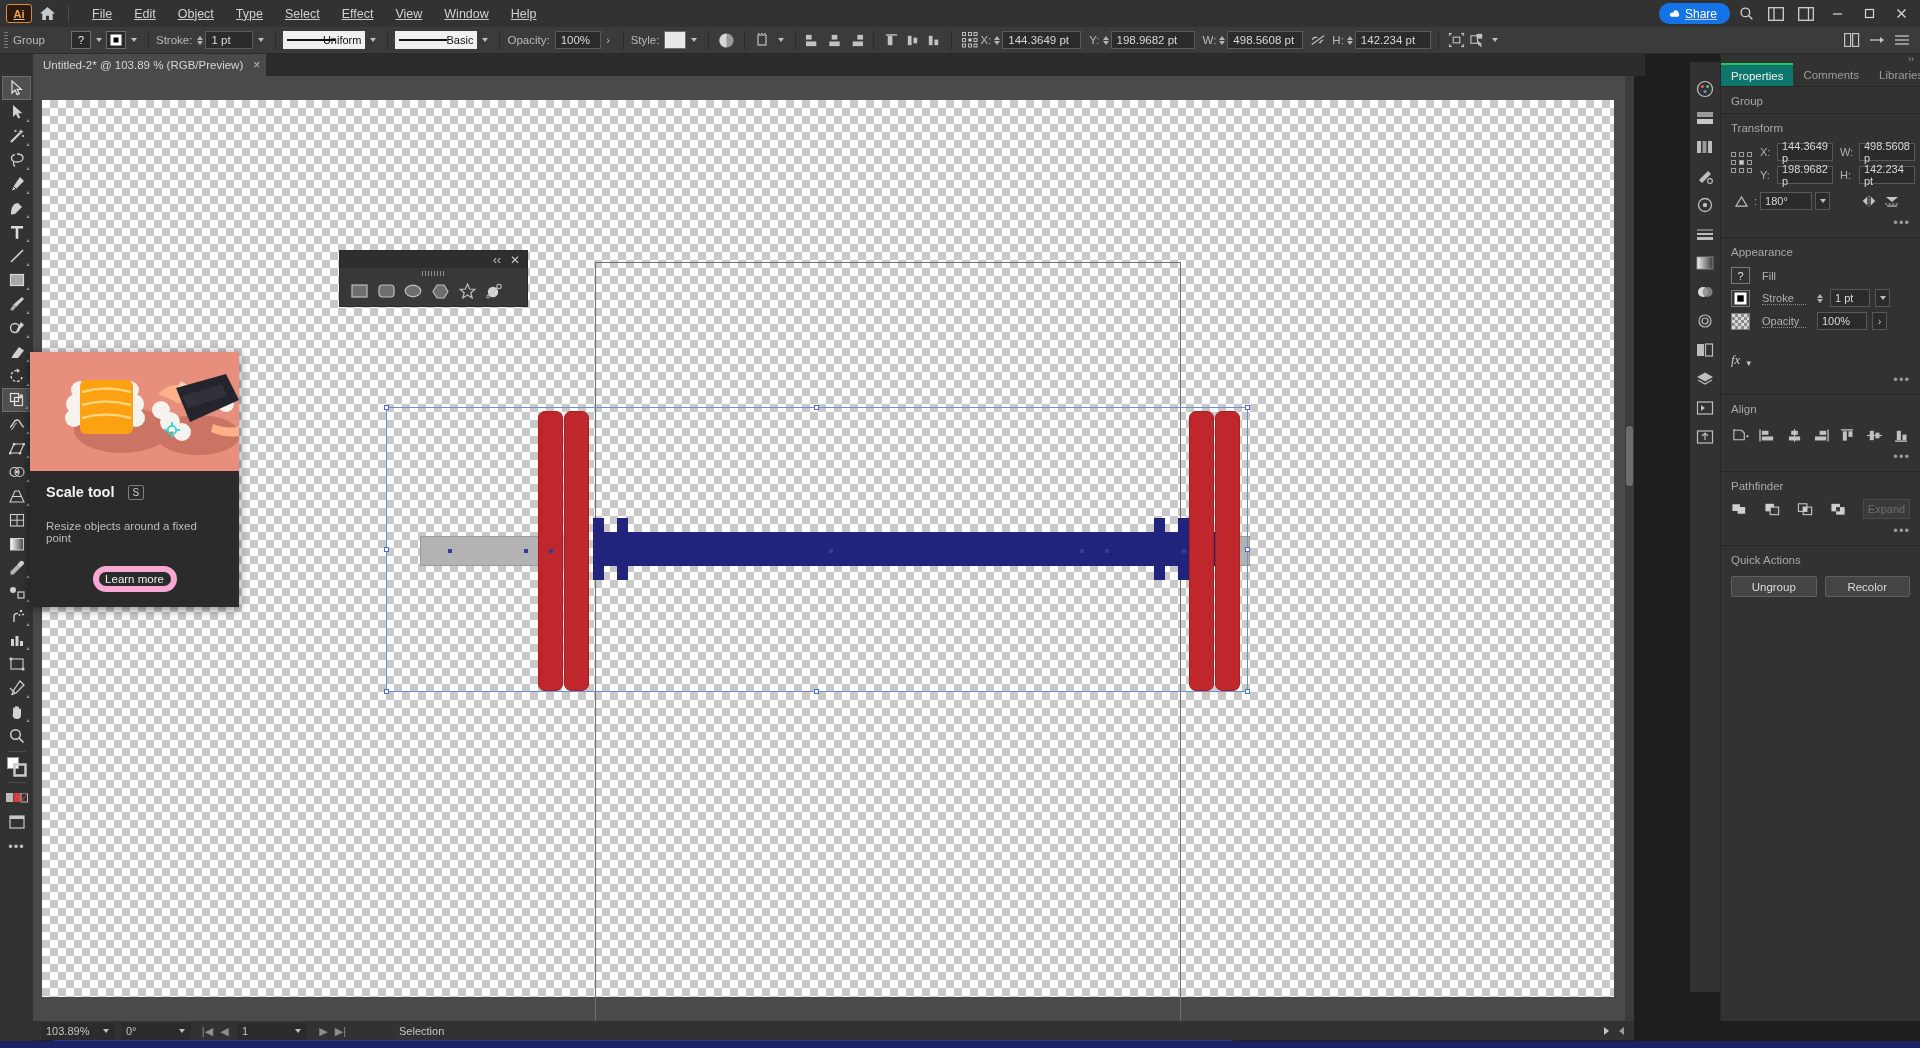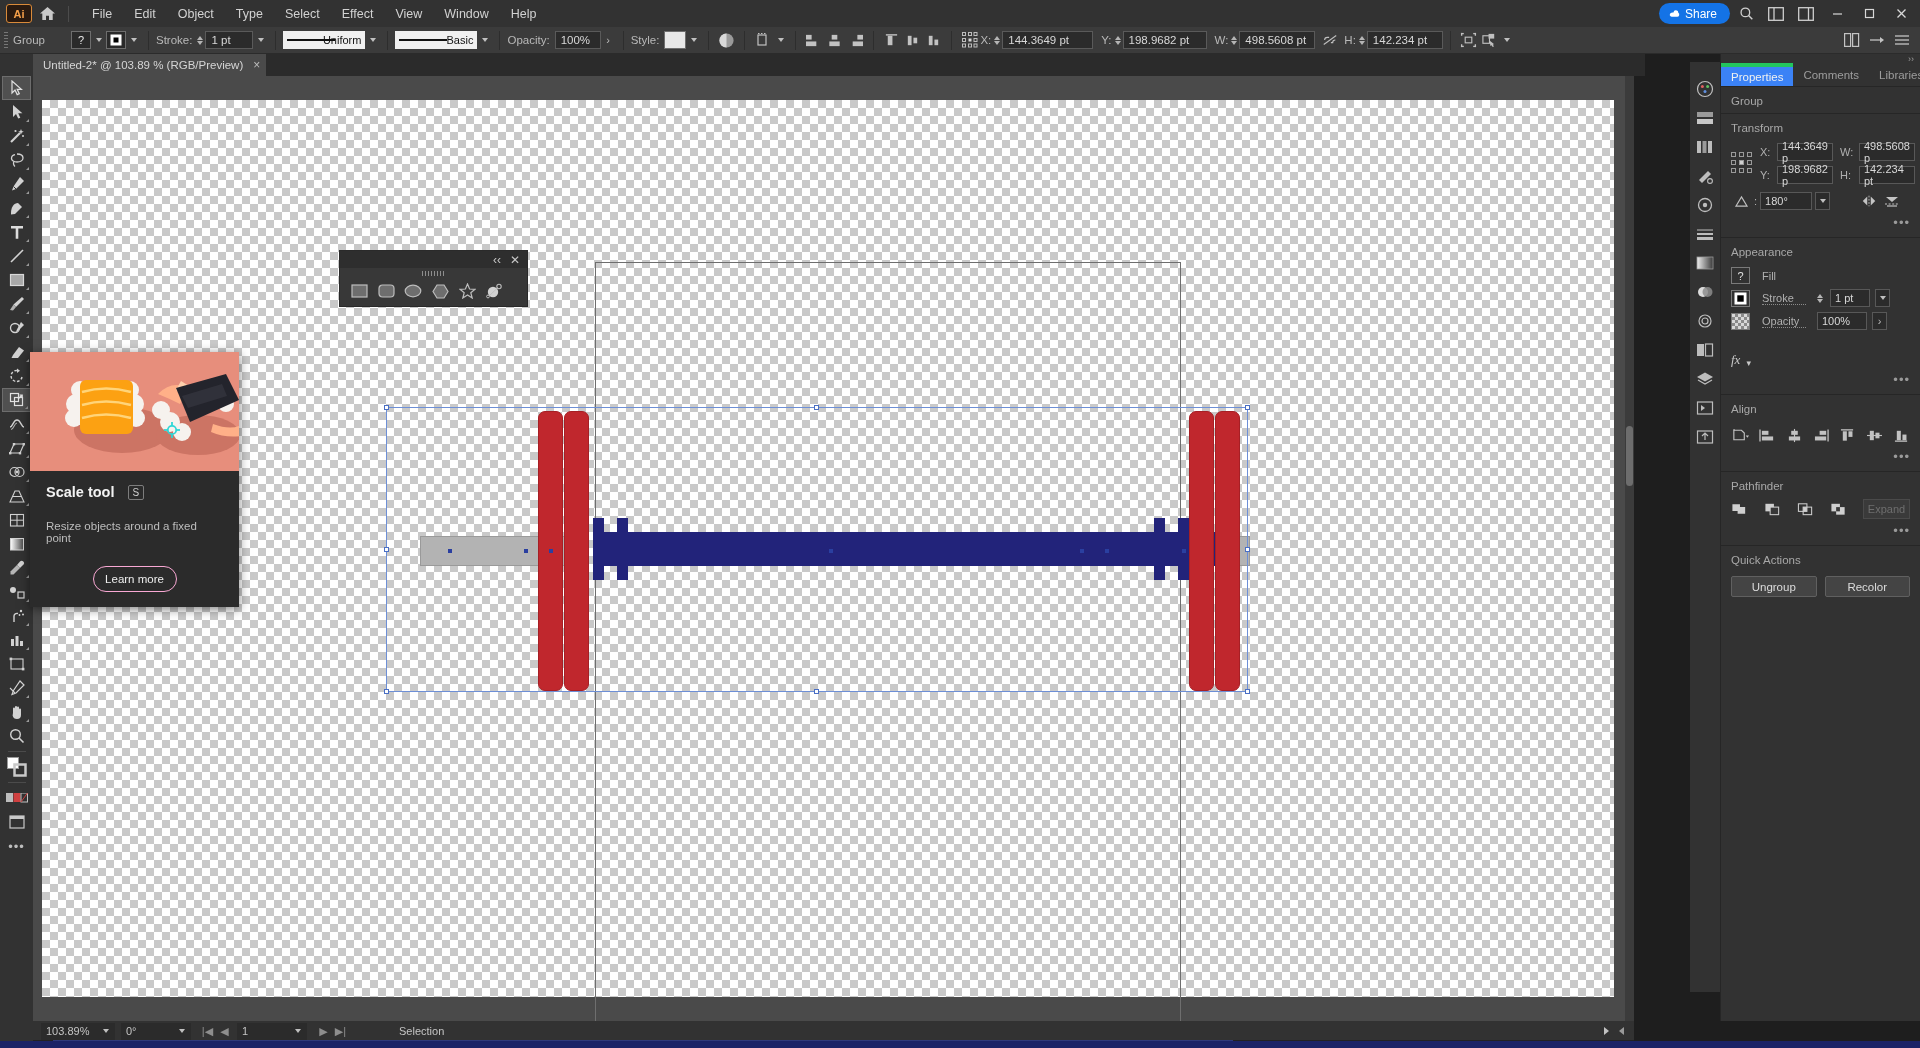--- a/index.html
+++ b/index.html
@@ -9,21 +9,21 @@
     font-family:"Liberation Sans", sans-serif;
     font-size:12px;
     color:#c8c8c8;
     -webkit-font-smoothing:antialiased;
   }
   .app { position:relative; width:1920px; height:1048px; }
 
   
   .menubar {
     position:absolute; left:0; top:0; width:1920px; height:27px;
-    background:#323232; display:flex; align-items:center;
+    background:#323232; display:flex; align-items:center;text-decoration:underline;
   }
   .ai-logo {
     width:26px; height:19px; margin-left:6px; background:#2a1a10;
     border:1px solid #d98a3a; border-radius:3px;
     color:#f5a04a; font-size:11px; font-weight:bold;
     display:flex; align-items:center; justify-content:center;
   }
   .home-btn { width:30px; height:27px; display:flex; align-items:center; justify-content:center; }
   .menu-sep { width:1px; height:16px; background:#4c4c4c; margin:0 6px; }
   .menu-items { display:flex; align-items:center; margin-left:6px; }
@@ -151,40 +151,40 @@
   .learn-card {
     position:absolute; left:30px; top:352px; width:209px; height:255px;
     background:#2b2b2b; box-shadow:0 2px 10px rgba(0,0,0,.5); overflow:hidden;
   }
   .learn-img { width:209px; height:119px; background:#e78e7c; position:relative; overflow:hidden; }
   .learn-body { padding:13px 16px 0; }
   .learn-title { font-size:14.5px; font-weight:bold; color:#f2f2f2; display:flex; align-items:center; gap:13px;}
   .kbd { font-size:10px; border:1px solid #7d7d7d; color:#cfcfcf; padding:1px 4px; border-radius:2px; font-weight:normal;}
   .learn-desc { font-size:11.5px; color:#bdbdbd; margin-top:20px; }
   .learn-btn {
-    margin:22px auto 0; width:84px; height:26px; border:1px solid #f9a8d4; border-radius:13px;
+    margin:22px auto 0; width:84px; height:26px; border:6px solid #f9a8d4; border-radius:13px;
     display:flex; align-items:center; justify-content:center; font-size:11.5px; color:#eee;
   }
 
   
   .dock-rail {
     position:absolute; right:200px; top:62px; width:30px; height:930px;
     background:#323232; display:flex; flex-direction:column; align-items:center; padding-top:14px;
   }
   .rail-ico { width:26px; height:26px; display:flex; align-items:center; justify-content:center; color:#c0c0c0; margin-bottom:3px;}
 
   
   .props {
     position:absolute; right:0; top:54px; width:200px; height:967px; background:#323232;
     border-left:1px solid #262626;
   }
   .props-top { height:9px; display:flex; justify-content:flex-end; align-items:center; padding-right:6px; color:#9e9e9e; font-size:9px;}
   .props-tabs { display:flex; height:24px; border-bottom:1px solid #262626; }
   .ptab { padding:0 10px; display:flex; align-items:center; font-size:11.5px; color:#9d9d9d;}
-  .ptab.active { color:#f0f0f0; background:#3b82f6; border-top:4px solid #22c55e;}
+  .ptab.active { color:#f0f0f0; background:#0f766e; border-top:2px solid #22c55e;}
   .sec-title { font-size:11.5px; color:#a8a8a8; padding:8px 10px 2px; }
   .sec { border-bottom:1px solid #262626; padding-bottom:7px; }
   .row { display:flex; align-items:center; padding:0 10px; margin-top:5px; gap:5px;}
   .pfield {
     height:18px; background:#2b2b2b; border:1px solid #585858; color:#d8d8d8;
     font-size:11px; display:flex; align-items:center; padding:0 4px;
   }
   .plbl { font-size:11px; color:#b0b0b0; }
   .refpoint { display:grid; grid-template-columns:repeat(3,5px); gap:3px; }
   .refpoint i { width:5px;height:5px;border:1px solid #9a9a9a; display:block;}
@@ -420,21 +420,21 @@
             <rect x="13" y="13" width="3" height="3"></rect>
         </g>
         <rect x="7.5" y="7.5" width="3" height="3" fill="#d8d8d8"></rect>
       </svg>
     </div>
     <div class="pt-label">X:</div>
     <div class="spin">
         <i class="up"></i>
         <i class="dn"></i>
       </div>
-    <div class="numfield" style="width:91px">144.3649 pt</div>
+    <div class="numfield" style="width:79px">144.3649 pt</div>
     <div class="pt-label" style="margin-left:8px">Y:</div>
     <div class="spin">
         <i class="up"></i>
         <i class="dn"></i>
       </div>
     <div class="numfield" style="width:84px">198.9682 pt</div>
     <div class="pt-label" style="margin-left:8px">W:</div>
     <div class="spin">
         <i class="up"></i>
         <i class="dn"></i>

